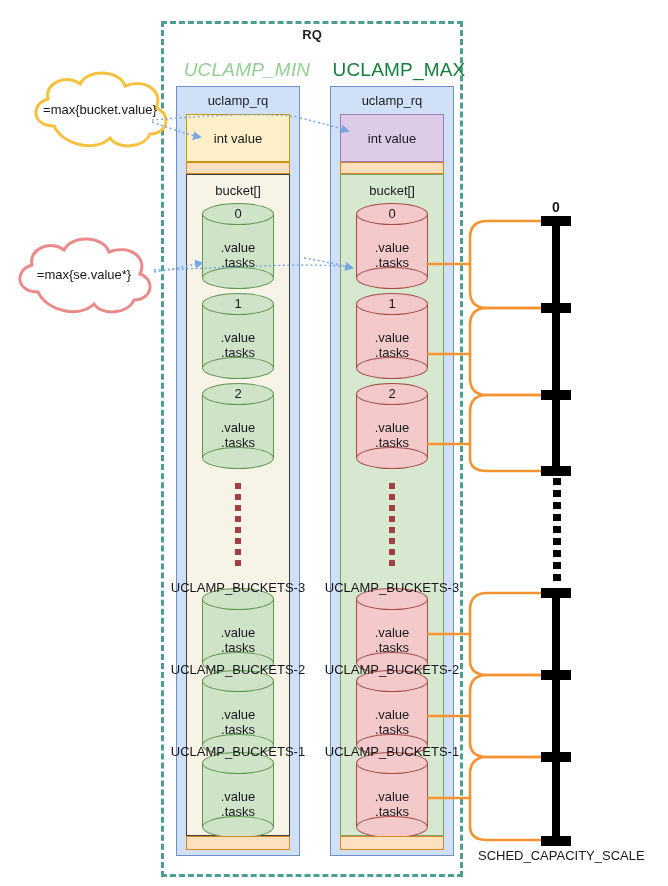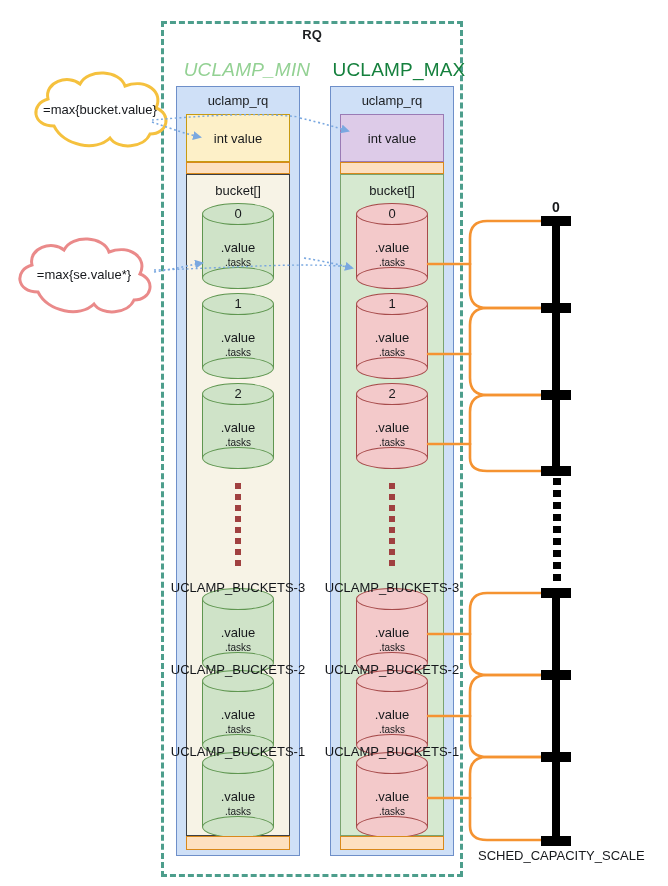--- a/index.html
+++ b/index.html
@@ -67,21 +67,21 @@
   .cyl-green .top{background:#cfe3c8;border-color:#5f9650;}
   .cyl-green .bot{background:#cfe3c8;border-color:#5f9650;}
   .cyl-red .body{background:#f3c9ca;border-color:#a64a4a;}
   .cyl-red .top{background:#f3c9ca;border-color:#a64a4a;}
   .cyl-red .bot{background:#f3c9ca;border-color:#a64a4a;}
   .cyl .idx{position:absolute;left:0;top:1px;width:72px;height:18px;
             font-size:13px;z-index:3;}
   .cyl .v1{position:absolute;left:0;top:28px;width:72px;height:16px;
            font-size:13px;z-index:3;margin-top:8px;}
   .cyl .v2{position:absolute;left:0;top:51px;width:72px;height:16px;
-           font-size:10px;z-index:3;}
+           font-size:13px;z-index:3;}
 
   
   .vdots{position:absolute;width:6px;}
   .vdots i{display:block;width:6px;height:6px;background:#a04040;margin-bottom:5px;}
 
   
   .bklabel{position:absolute;width:160px;height:16px;font-size:13px;
            color:#14161a;z-index:6;white-space:nowrap;}
 
   

